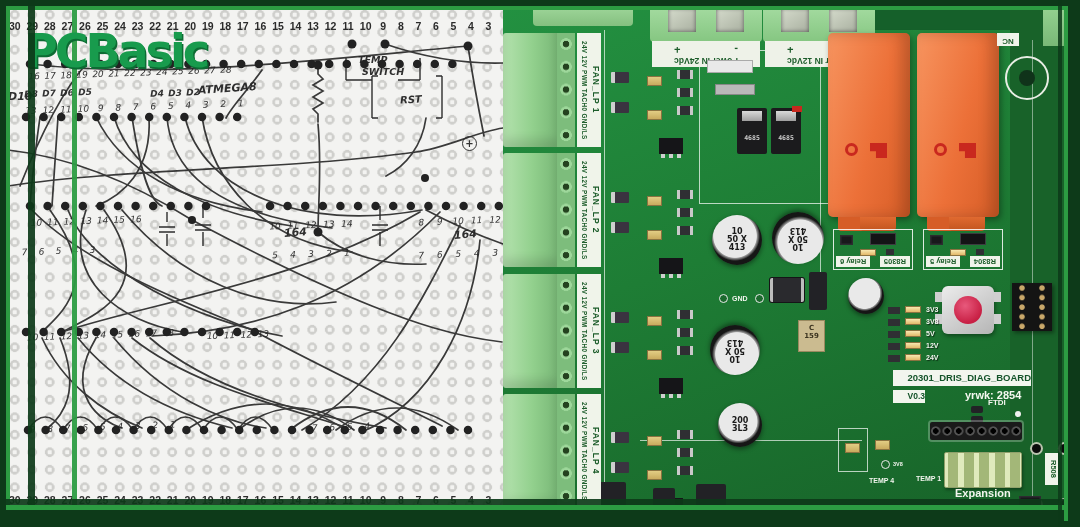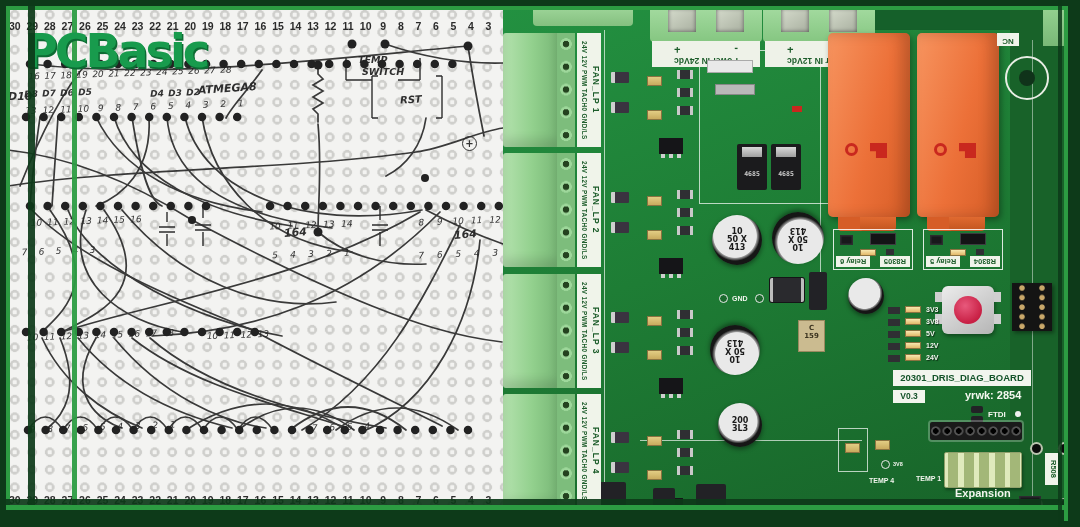--- a/index.html
+++ b/index.html
@@ -91,21 +91,21 @@
   
   .ecap{position:absolute;border-radius:50%;
     background:radial-gradient(circle at 46% 42%,#e9e9e9 0 54%,#9a9a9a 56%,#161616 63% 100%);
     box-shadow:0 2px 5px rgba(0,0,0,.45);display:flex;align-items:center;justify-content:center;}
   .ecap div{font:700 8px "DejaVu Sans",sans-serif;color:#1b1b1b;line-height:8px;text-align:center;}
   .flip{transform:rotate(180deg);}
   .tant{position:absolute;background:#cbbb90;border:1px solid #9a8a60;text-align:center;
     color:#3c3420;font:700 7px "DejaVu Sans",sans-serif;line-height:8px;padding-top:3px;}
   .dpak{position:absolute;width:30px;height:46px;background:#1b1b1d;border-radius:2px;
     color:#cfcfcf;font:600 6.5px "DejaVu Sans Mono",monospace;text-align:center;
-    padding-top:26px;margin-top:36px;}
+    padding-top:26px;}
   .dpak::before{content:"";position:absolute;left:5px;top:3px;width:20px;height:10px;
     background:linear-gradient(#d9d9d9,#9f9f9f);}
   .soic{position:absolute;width:34px;height:24px;background:#2a2a2e;border-radius:2px;
     box-shadow:0 0 0 1px #151517;
     background-image:linear-gradient(90deg,#bdbdbd 0 3px,rgba(0,0,0,0) 3px 100%),
       linear-gradient(270deg,#bdbdbd 0 3px,rgba(0,0,0,0) 3px 100%);}
   .darkbar{position:absolute;background:#222226;border-radius:2px;}
   .ring{position:absolute;width:9px;height:9px;border:1.6px solid #eaeaea;
     border-radius:50%;background:#1c6a2e;}
   .wtext{position:absolute;color:#f2f5ee;font:700 7px "Liberation Sans",sans-serif;}
@@ -123,21 +123,21 @@
   .hdr8{position:absolute;width:92px;height:18px;background:#1a1a1a;border-radius:2px;
     background-image:radial-gradient(circle at 5.7px 9px,#000 0 2.6px,#555 3px 4.2px,rgba(0,0,0,0) 5px);
     background-size:11.5px 18px;box-shadow:0 0 0 2px rgba(255,255,255,.25);}
 
   
   .ledrow{position:absolute;height:9px;}
   .ledrow .led-y{left:17px;top:0;}
   .ledrow .r-bit{left:0;top:1px;width:12px;height:7px;}
   .ledrow .wtext{left:38px;top:0;text-shadow:1px 1px 1px rgba(0,0,0,.6);}
 
-  .wlabel{position:absolute;background:#f2f5ee;color:#14532a;text-align:center;
+  .wlabel{position:absolute;background:#f2f5ee;color:#14532a;text-align:right;
     font:700 9.5px "Liberation Sans",sans-serif;}
   .yrwk{position:absolute;color:#f5f8f0;font:700 11px "Liberation Sans",sans-serif;}
   .dot-tp{position:absolute;width:6px;height:6px;border-radius:50%;background:#efefef;}
 
   .exp{position:absolute;width:78px;height:36px;border:1px solid #8fa06a;border-radius:2px;
     background:repeating-linear-gradient(90deg,#e0eabd 0 3px,#a3b778 3px 13px,#e0eabd 13px 15.6px);
     box-shadow:1px 2px 3px rgba(0,0,0,.35);}
   .r508{position:absolute;width:13px;height:32px;background:#f0f4ea;color:#1c5c2a;
     writing-mode:vertical-rl;text-align:center;font:700 7.5px "Liberation Sans",sans-serif;}
   .hole{position:absolute;width:9px;height:9px;border-radius:50%;background:#0a0a0a;
@@ -645,21 +645,21 @@
       <div class="r-bit"></div>
       <div class="led-y"></div>
       <span class="wtext">24V</span>
     </div>
 
     <div class="wlabel" style="left:390px;top:370px;width:138px;height:16px;line-height:16px">20301_DRIS_DIAG_BOARD</div>
     <div class="wlabel" style="left:390px;top:390px;width:32px;height:13px;line-height:13px;font-size:8.5px">V0.3</div>
     <div class="yrwk" style="left:462px;top:389px">yrwk: 2854</div>
     <div class="darkbar" style="left:468px;top:406px;width:12px;height:7px"></div>
     <div class="darkbar" style="left:468px;top:416px;width:12px;height:7px"></div>
-    <div class="wtext" style="left:485px;top:410px;font-size:8px">FTDI</div>
+    <div class="wtext" style="left:485px;top:398px;font-size:8px">FTDI</div>
     <div class="dot-tp" style="left:512px;top:411px"></div>
     <div class="hdr8" style="left:427px;top:422px"></div>
 
     <div class="silkbox" style="left:335px;top:428px;width:30px;height:44px"></div>
     <div class="yc" style="left:342px;top:443px"></div>
     <div class="yc" style="left:372px;top:440px"></div>
     <div class="ring" style="left:378px;top:460px"></div>
     <div class="wtext" style="left:390px;top:461px;font-size:5.5px">3V8</div>
     <div class="wtext" style="left:366px;top:477px">TEMP 4</div>
     <div class="wtext" style="left:413px;top:475px">TEMP 1</div>

